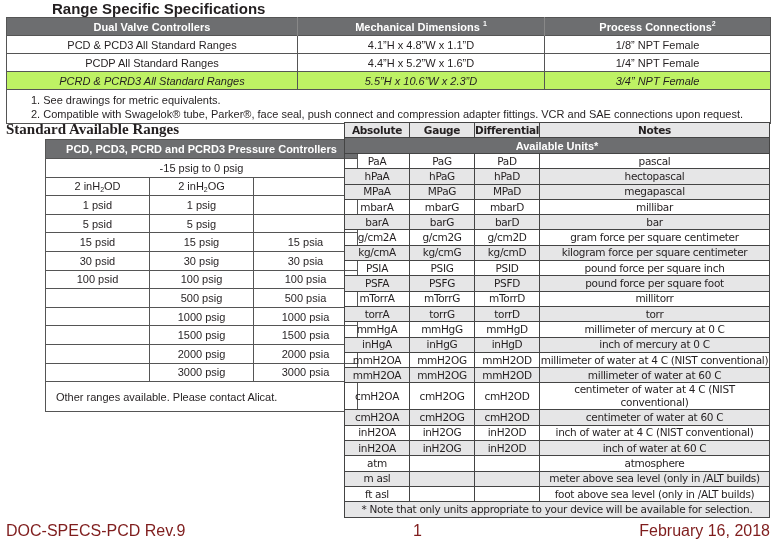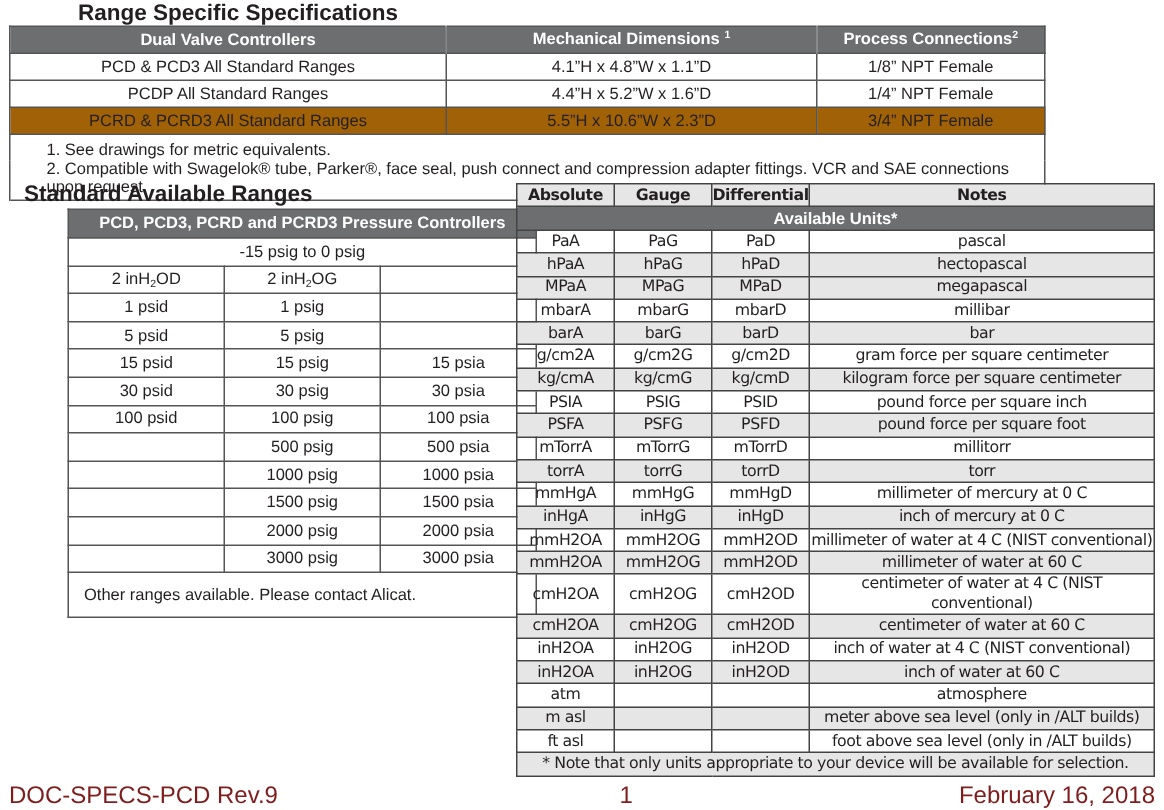--- a/index.html
+++ b/index.html
@@ -2,24 +2,24 @@
 <html><head>
 <meta charset="utf-8">
 <style>
   html, body { margin:0; padding:0; background:#ffffff; }
   body { width:776px; height:540px; position:relative; overflow:hidden; font-family:"Liberation Sans", sans-serif; color:#231f20; }
   .title { position:absolute; font-weight:bold; font-size:15px; color:#231f20; }
   table { border-collapse:collapse; position:absolute; }
   td, th { padding:0; text-align:center; }
 
   
-  #spec { left:6px; top:17px; width:691px; font-size:11px; border:1px solid #555; }
+  #spec { left:6px; top:17px; width:765px; font-size:11px; border:1px solid #555; }
   #spec th { background:#6d6e70; color:#fff; height:17px; font-weight:bold; font-size:11px; border-right:1px solid #888; }
   #spec td { height:17px; border:1px solid #555; }
-  #spec tr.shade td { background:#a16207; }
+  #spec tr.shade td { background:#bef264;font-style:italic; }
   #spec td.note { text-align:left; padding-left:24px; border:none; height:14px; }
   #spec tr.note-row td { border-left:1px solid #555; border-right:1px solid #555; }
 
   
   #std { left:5px; top:139px; width:313px; font-size:11px; border:1px solid #555;margin-left:40px; }
   #std th { background:#6d6e70; color:#fff; height:18px; font-weight:bold; }
   #std td { height:17.6px; border:1px solid #555; width:33%; }
   #std td.other { text-align:left; padding-left:10px; height:29px; }
 
   
@@ -63,21 +63,21 @@
   </tr>
   <tr class="note-row">
     <td colspan="3" class="note" style="padding-top:3px">1. See drawings for metric equivalents.</td>
   </tr>
   <tr class="note-row">
     <td colspan="3" class="note" style="padding-bottom:2px">2. Compatible with Swagelok® tube, Parker®, face seal, push connect and compression adapter fittings.  VCR and SAE connections upon request.</td>
   </tr>
 </tbody>
   </table>
 
-<div class="title" style="left:16px; top:121px;">Standard Available Ranges</div>
+<div class="title" style="left:6px; top:121px;font-family:Liberation Serif, serif;">Standard Available Ranges</div>
 
 <table id="std">
   <tbody>
       <tr>
         <th colspan="3">PCD, PCD3, PCRD and PCRD3 Pressure Controllers</th>
       </tr>
   <tr>
         <td colspan="3">-15 psig to 0 psig</td>
       </tr>
   <tr>

